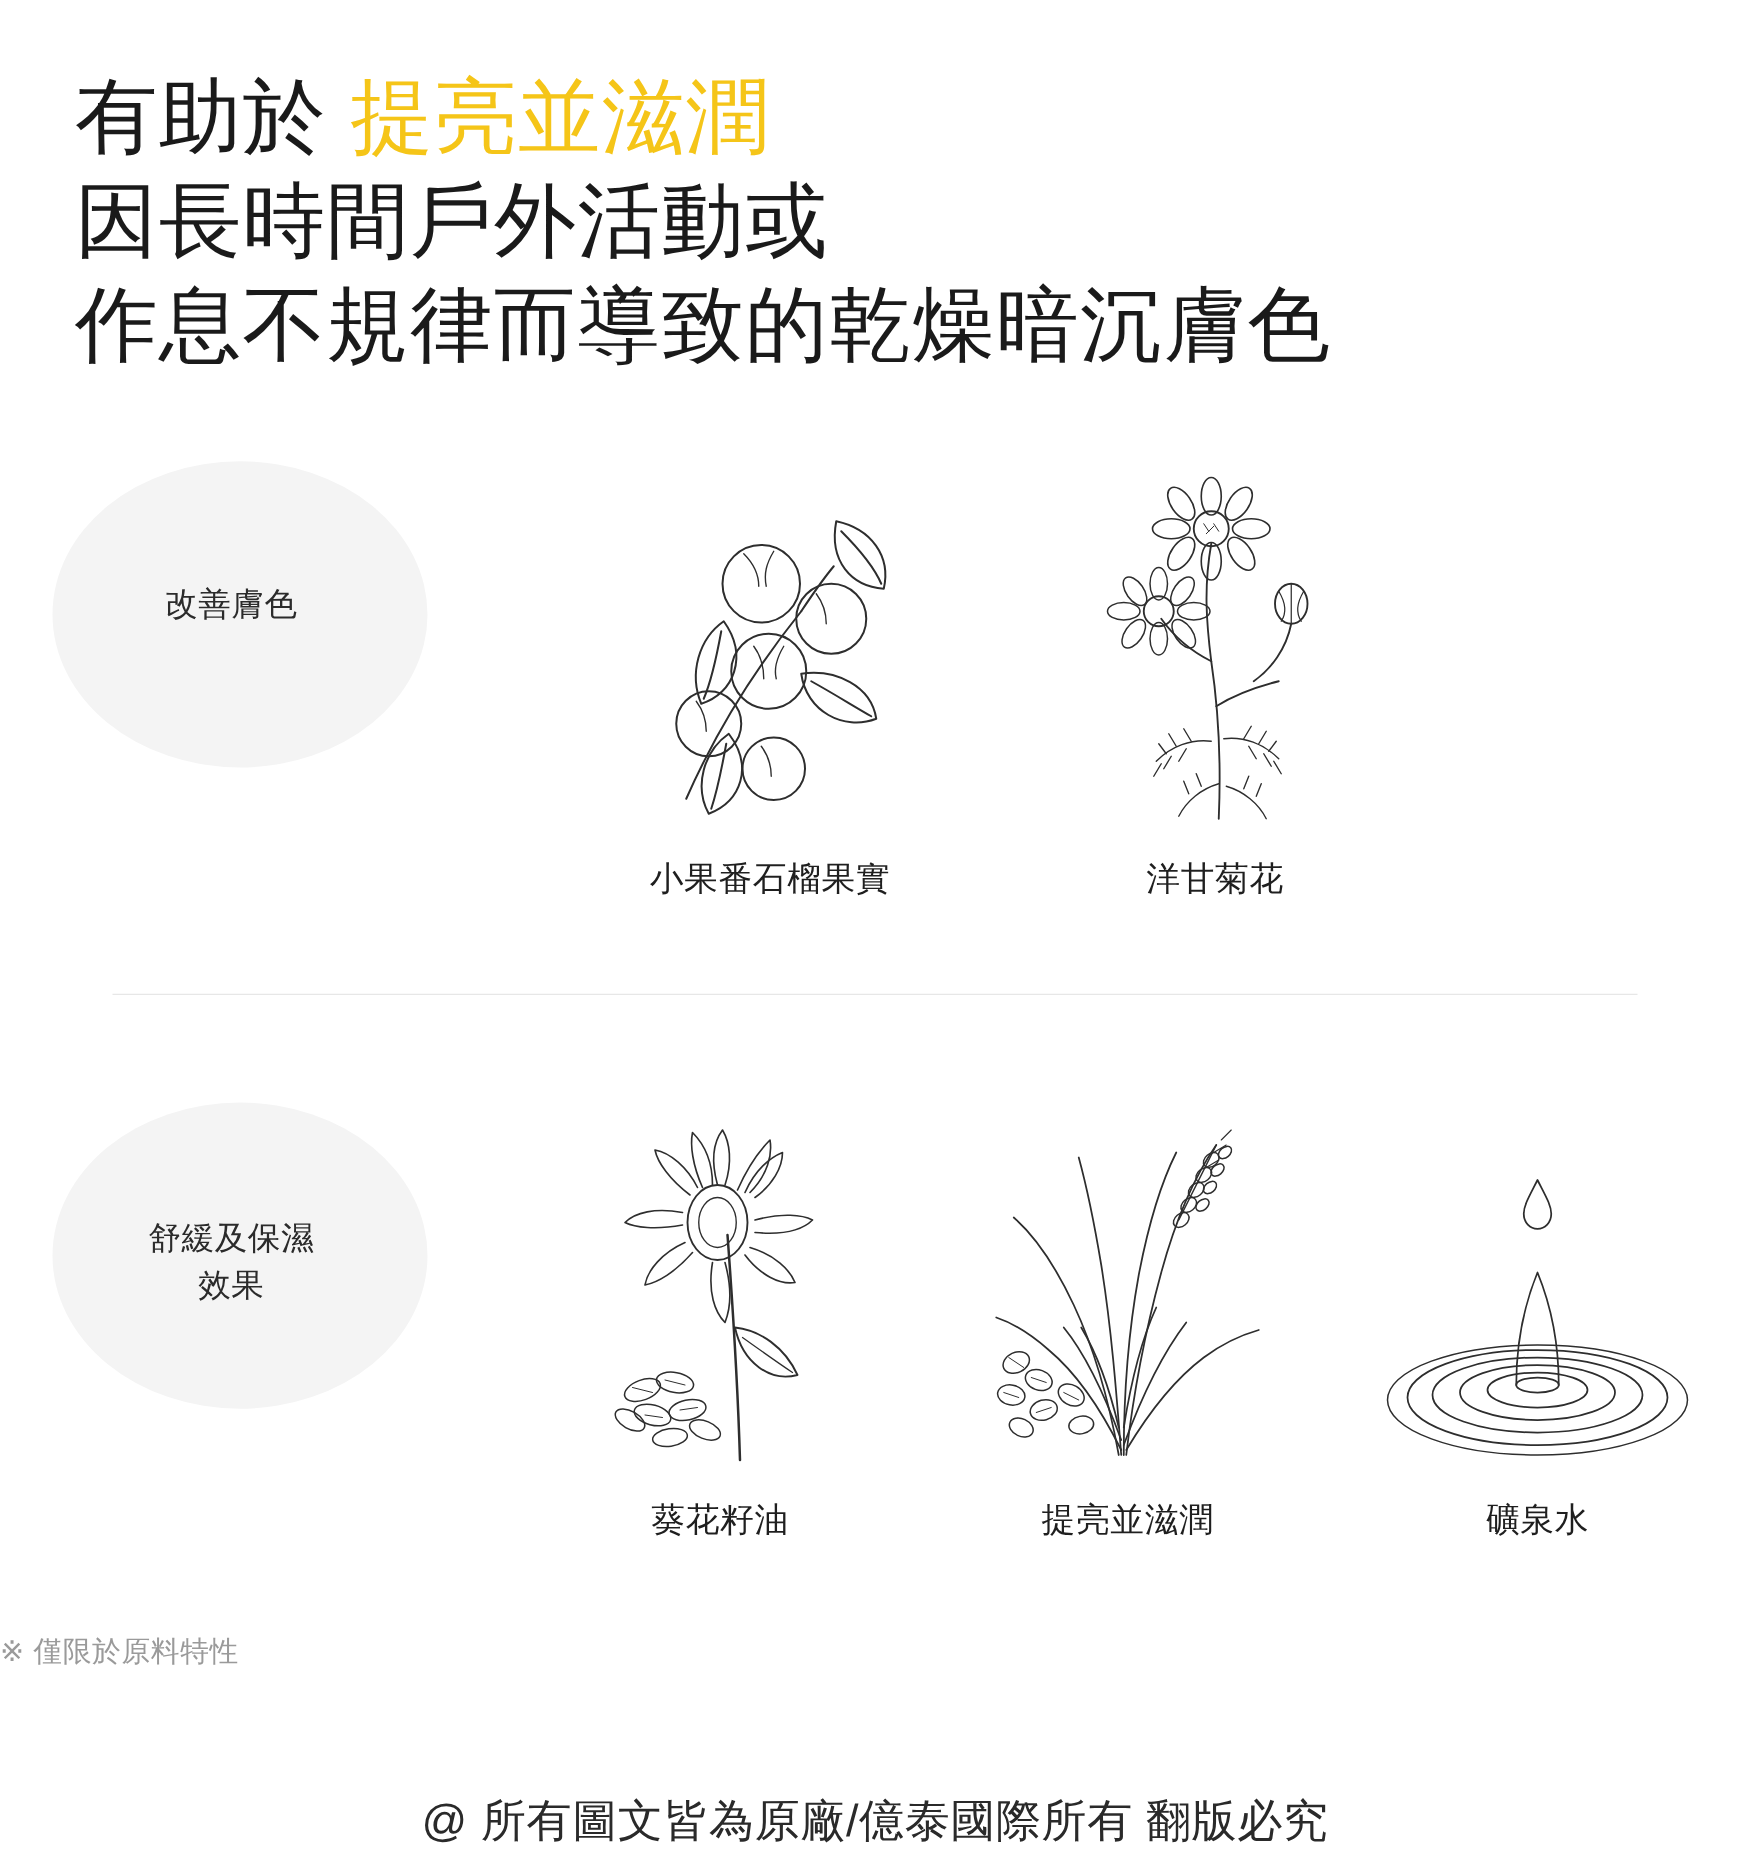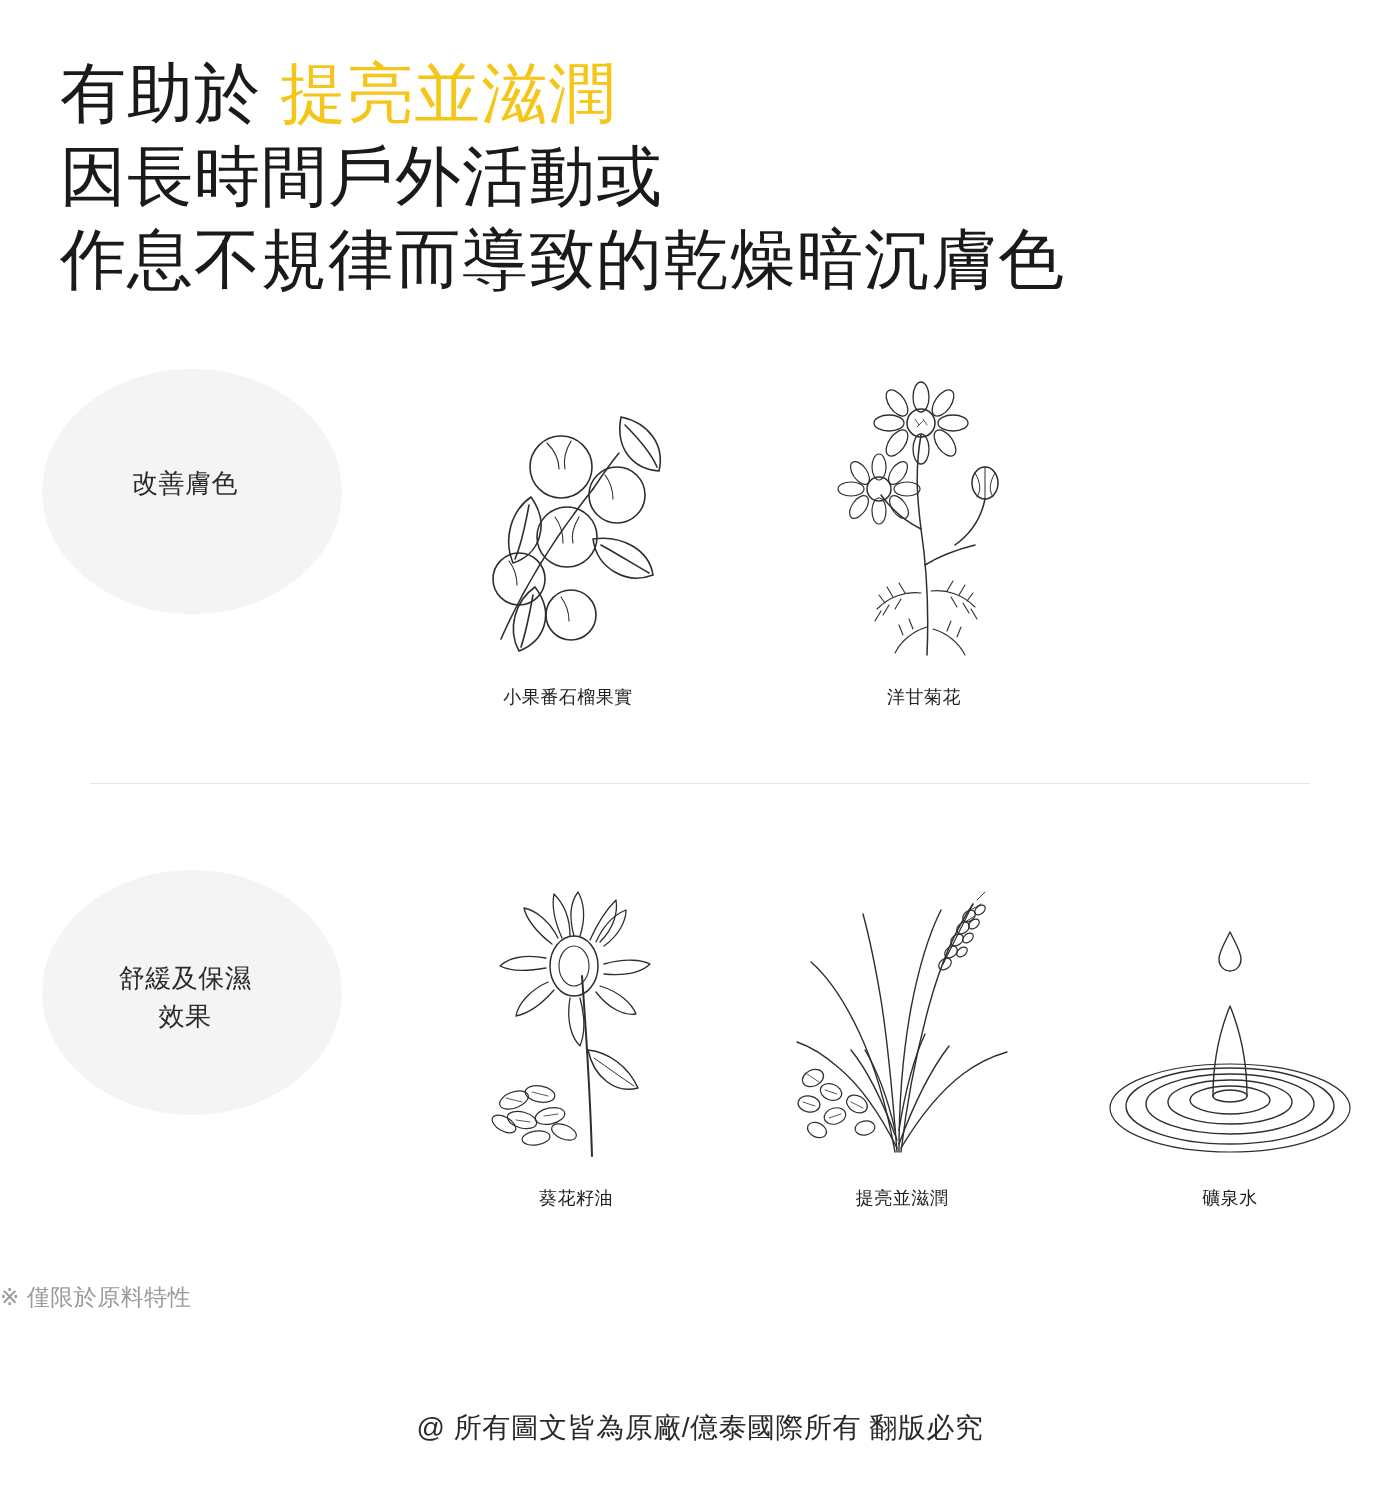--- a/index.html
+++ b/index.html
@@ -86,61 +86,61 @@
     align-items: center;
   }
   .item-art {
     height: 290px;
     display: flex;
     align-items: flex-end;
     justify-content: center;
   }
   .item-caption {
     margin-top: 26px;
-    font-size: 18px;
+    font-size: 27px;
     color: #1f1f1f;
     letter-spacing: 0.5px;
     text-align: center;
   }
 
   .divider {
     height: 1px;
     background: #e7e7e7;
     margin: 0 90px;
   }
 
   .footnote {
     text-align: left;
     font-size: 23px;
     color: #9a9a9a;
     letter-spacing: 0.5px;
   }
   .copyright {
     text-align: center;
-    font-size: 28px;
+    font-size: 36px;
     color: #2a2a2a;
     letter-spacing: 0.5px;
   }
 
   svg { display: block; }
 </style>
 </head>
 <body>
 
 <div class="page">
 
   <div class="headline">
     <div class="headline-line">
       <span>有助於 </span><span class="hl-accent">提亮並滋潤</span>
     </div>
     <div class="headline-line">因長時間戶外活動或</div>
     <div class="headline-line">作息不規律而導致的乾燥暗沉膚色</div>
   </div>
 
-  <div class="section" style="margin-top: 68px;">
+  <div class="section" style="margin-top: 68px; gap: 48px;">
     <div class="section-label-wrap">
       <div class="blob"></div>
       <div class="section-label" style="margin-top: 96px;">改善膚色</div>
     </div>
 
     <div class="items">
 
       <div class="item" style="margin-left: 48px;">
         <div class="item-art">
 

